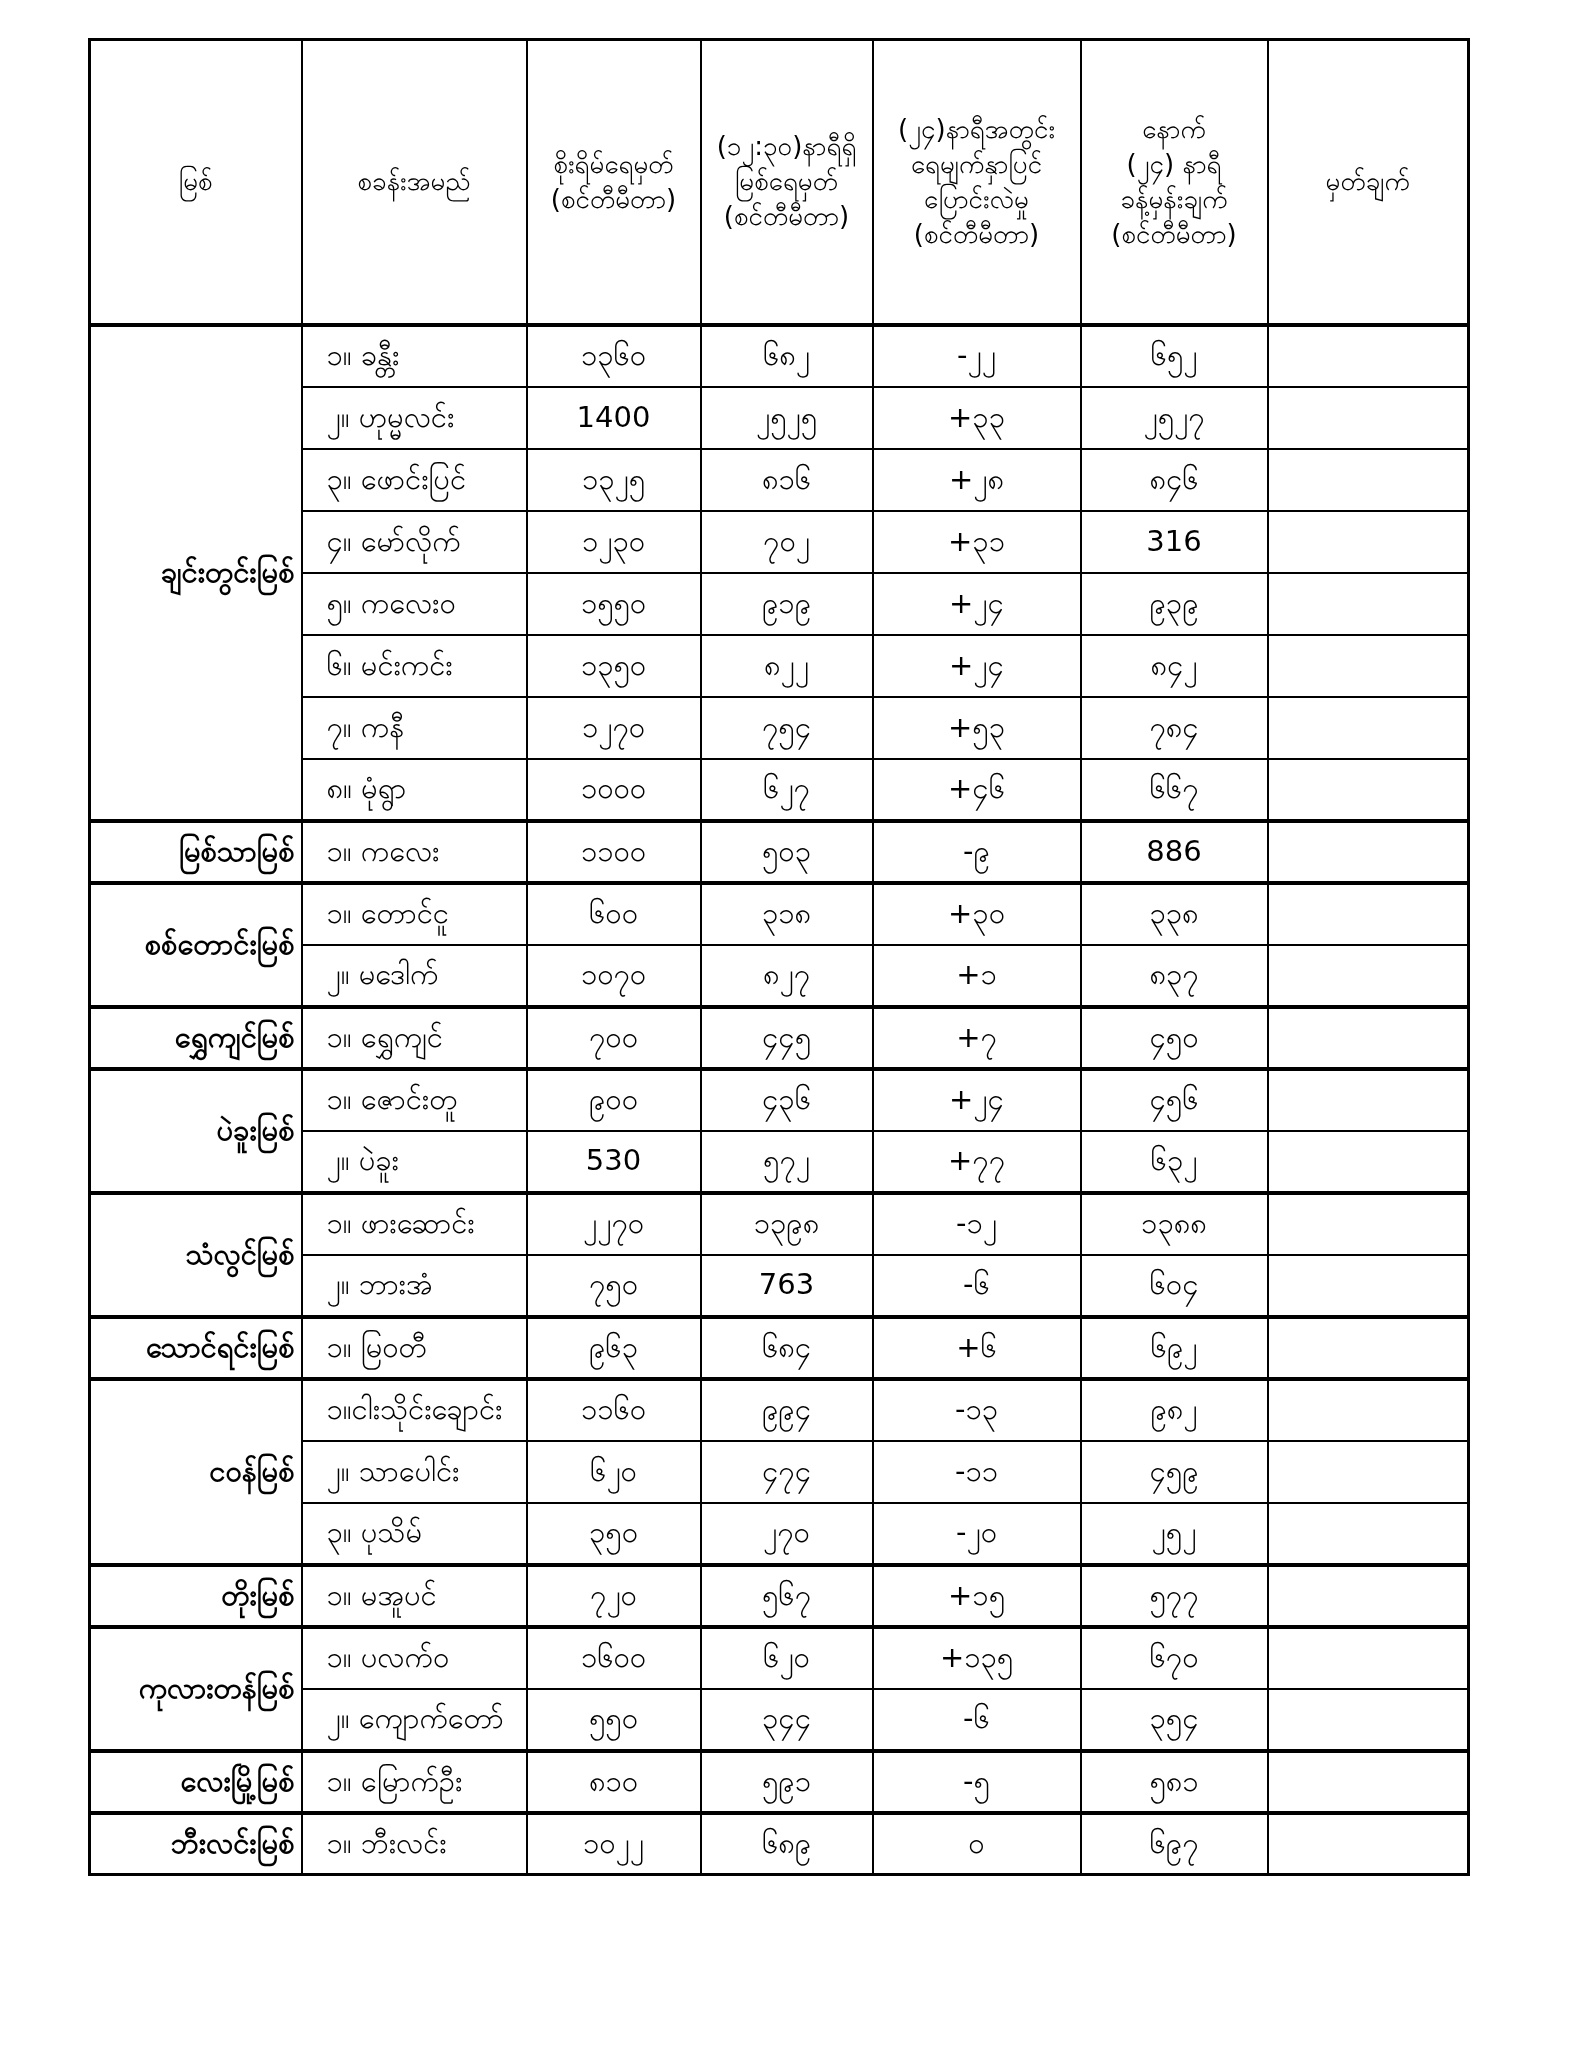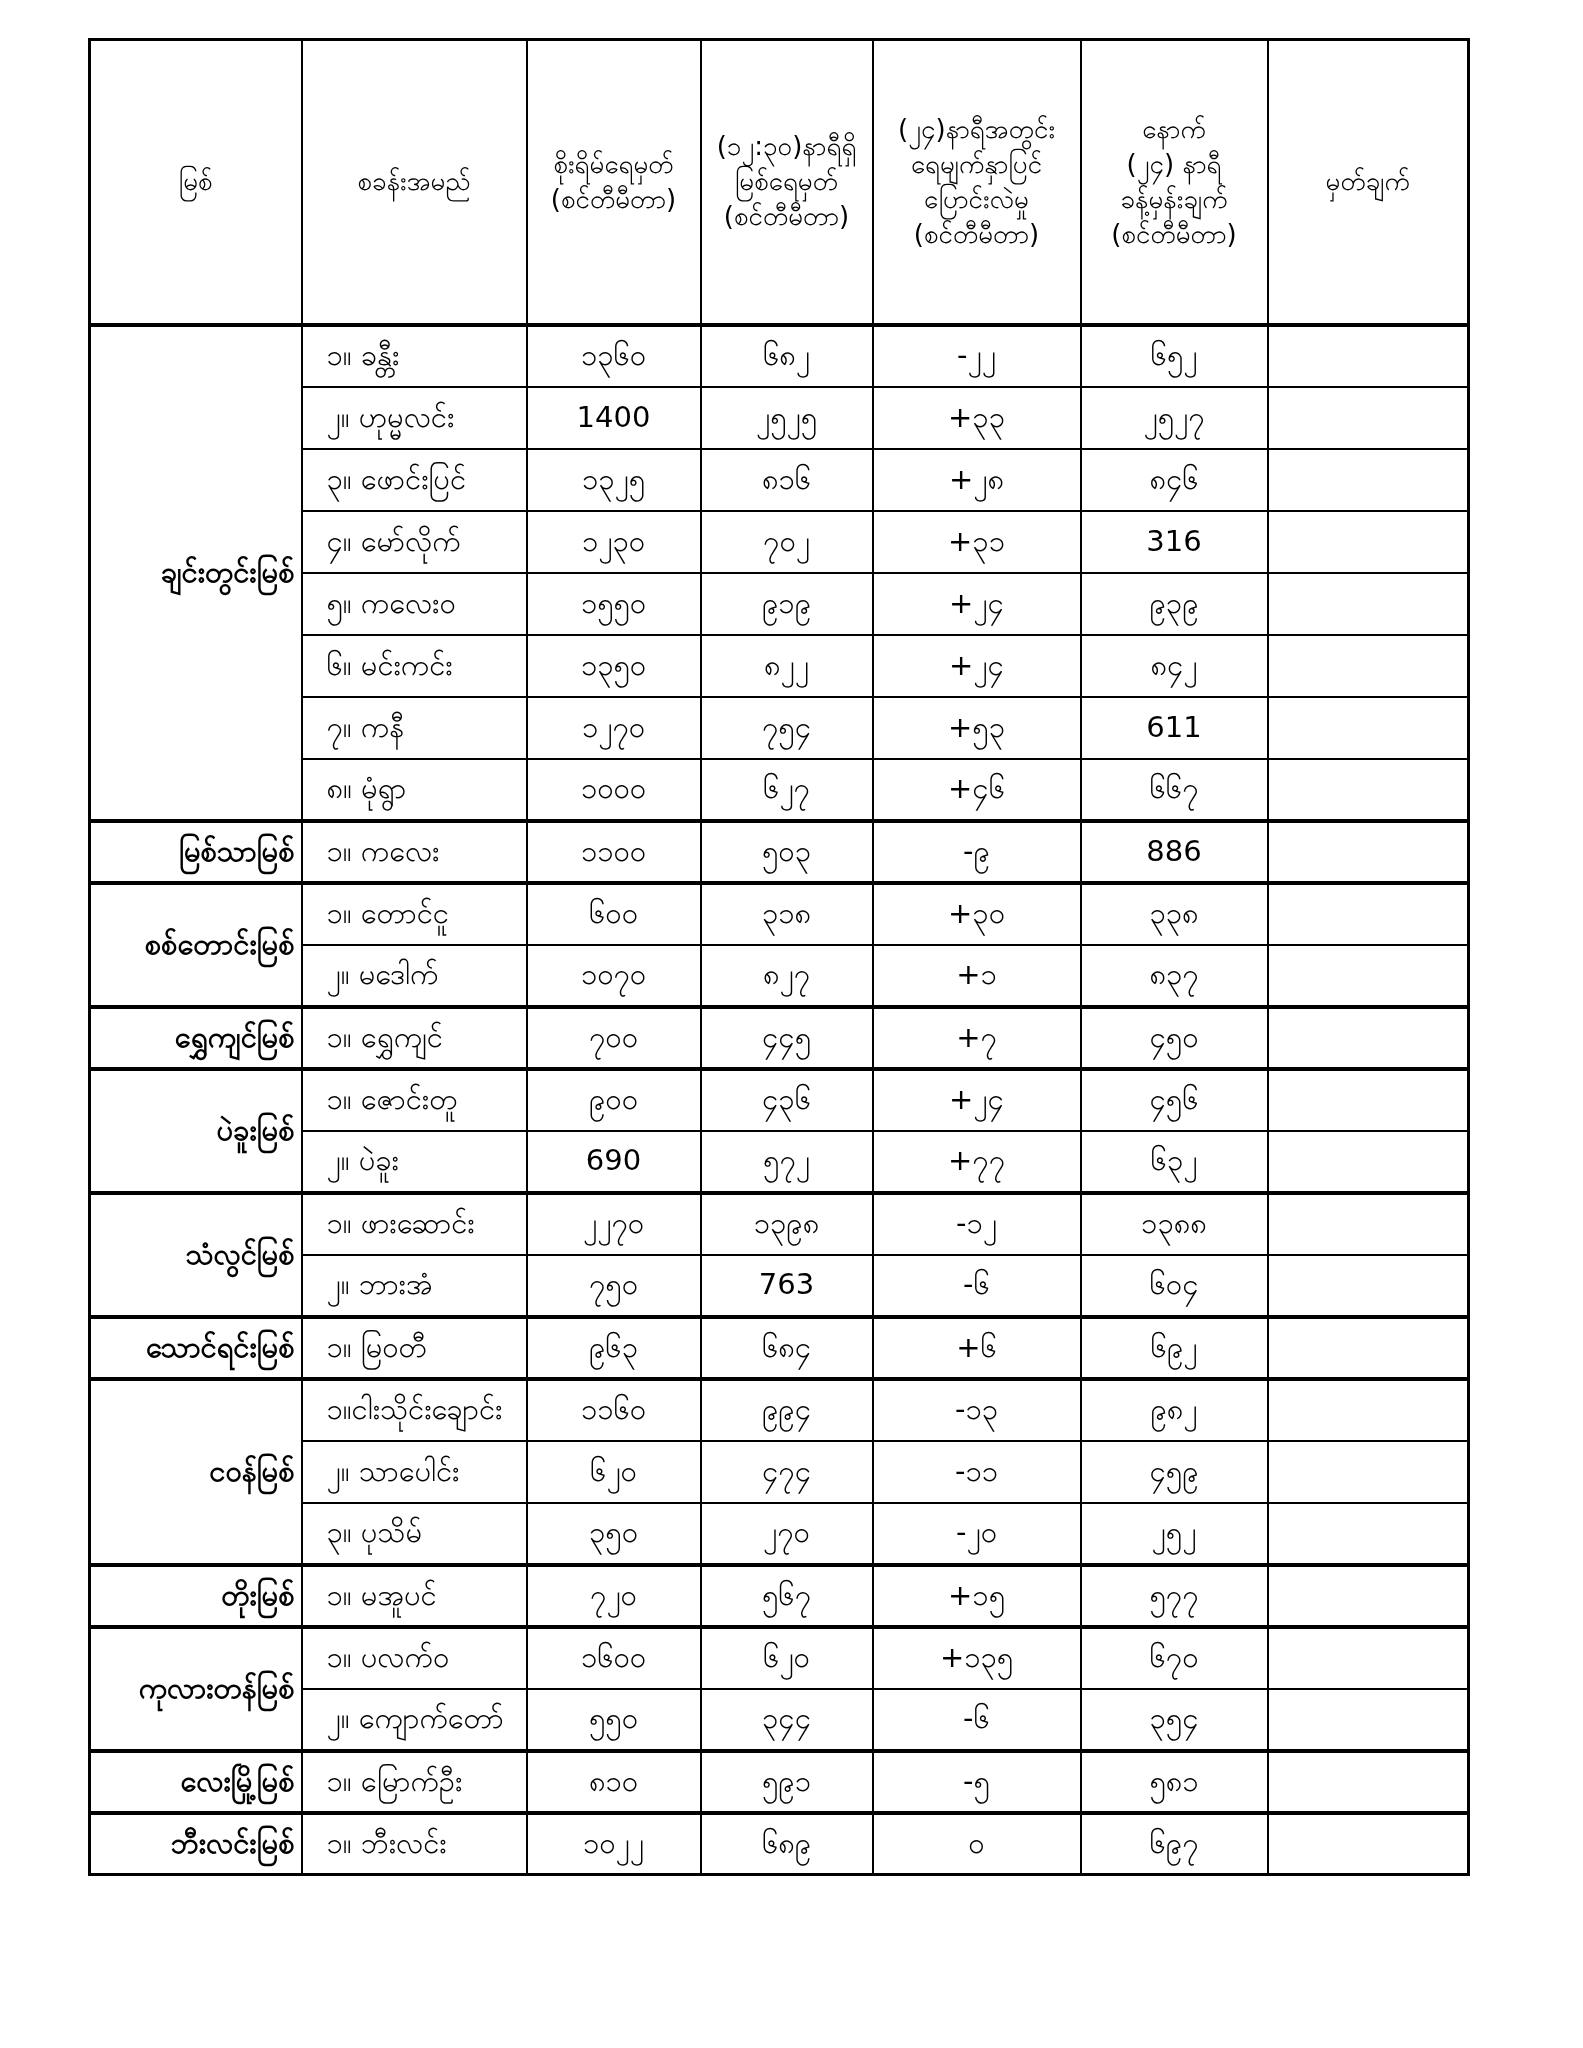--- a/index.html
+++ b/index.html
@@ -144,21 +144,21 @@
           <td class="num-cell">၈၂၂</td>
           <td class="num-cell">+၂၄</td>
           <td class="num-cell">၈၄၂</td>
           <td class="remark-cell"></td>
         </tr>
         <tr>
           <td class="station-cell">၇။ ကနီ</td>
           <td class="num-cell">၁၂၇၀</td>
           <td class="num-cell">၇၅၄</td>
           <td class="num-cell">+၅၃</td>
-          <td class="num-cell">611</td>
+          <td class="num-cell">၇၈၄</td>
           <td class="remark-cell"></td>
         </tr>
         <tr>
           <td class="station-cell">၈။ မုံရွာ</td>
           <td class="num-cell">၁၀၀၀</td>
           <td class="num-cell">၆၂၇</td>
           <td class="num-cell">+၄၆</td>
           <td class="num-cell">၆၆၇</td>
           <td class="remark-cell"></td>
         </tr>
@@ -201,21 +201,21 @@
           <td rowspan="2" class="river-cell">ပဲခူးမြစ်</td>
           <td class="station-cell">၁။ ဇောင်းတူ</td>
           <td class="num-cell">၉၀၀</td>
           <td class="num-cell">၄၃၆</td>
           <td class="num-cell">+၂၄</td>
           <td class="num-cell">၄၅၆</td>
           <td class="remark-cell"></td>
         </tr>
         <tr>
           <td class="station-cell">၂။ ပဲခူး</td>
-          <td class="num-cell">690</td>
+          <td class="num-cell">530</td>
           <td class="num-cell">၅၇၂</td>
           <td class="num-cell">+၇၇</td>
           <td class="num-cell">၆၃၂</td>
           <td class="remark-cell"></td>
         </tr>
         <tr class="group-start">
           <td rowspan="2" class="river-cell">သံလွင်မြစ်</td>
           <td class="station-cell">၁။ ဖားဆောင်း</td>
           <td class="num-cell">၂၂၇၀</td>
           <td class="num-cell">၁၃၉၈</td>

